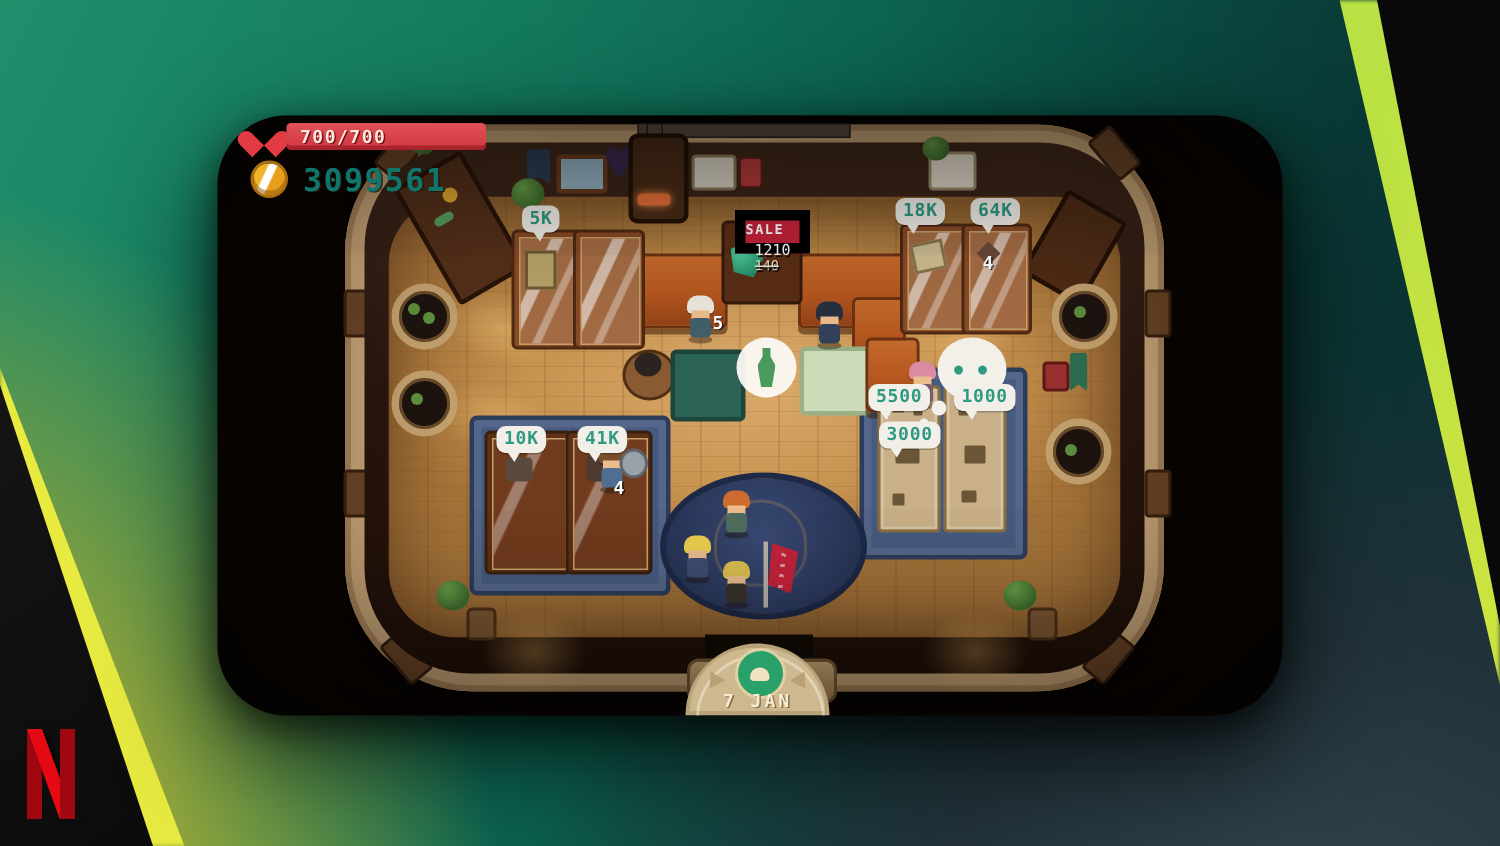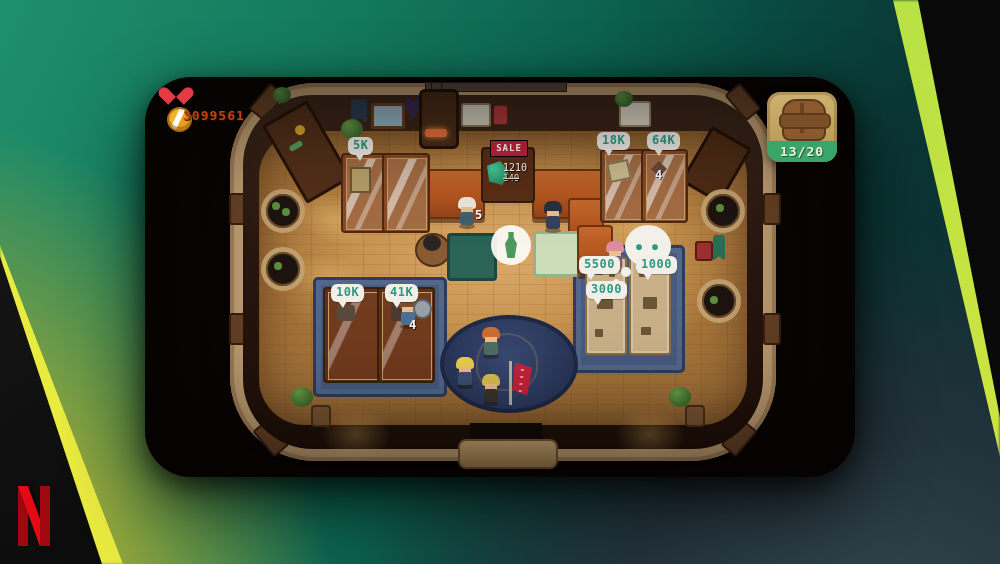--- a/index.html
+++ b/index.html
@@ -82,22 +82,22 @@
   .thought::before{content:"";position:absolute;left:-12px;bottom:-18px;width:6px;height:6px;border-radius:50%;background:#f4f1ea;}
   
   .entr-rug{left:295px;top:238px;width:130px;height:90px;border-radius:50%;z-index:7;
     background:radial-gradient(circle at 50% 45%,#3a4a74,#2c3a5e 60%,#242f4e 100%);border:4px solid #1e2946;}
   .entr-rug i{position:absolute;left:32px;top:14px;width:58px;height:54px;border:2px solid rgba(160,130,90,.35);border-radius:50% 50% 40% 40%;}
   .doorway{left:325px;top:346px;width:72px;height:28px;background:#140c06;z-index:8;border-radius:0 0 10px 10px;}
   .porch{left:313px;top:362px;width:96px;height:26px;background:linear-gradient(#cdaa76,#b08a55);
     border:2px solid #7a5a34;border-radius:8px;z-index:9;}
   
   .saletable{left:336px;top:70px;width:50px;height:52px;background:#5a2e16;border:2px solid #331a0c;border-radius:4px;z-index:9;}
-  .salesign{position:absolute;left:7px;top:-9px;width:36px;height:15px;background:#c6233a;border:1px solid #000000;
-    color:#fff;font-size:9px;font-weight:bold;text-align:center;line-height:14px;letter-spacing:1px;z-index:11;}
+  .salesign{position:absolute;left:7px;top:-9px;width:36px;height:15px;background:#c6233a;border:7px solid #000000;
+    color:#fff;font-size:9px;font-weight:bold;line-height:14px;letter-spacing:1px;z-index:11;}
   .saleitem{position:absolute;left:4px;top:12px;width:22px;height:24px;background:
       radial-gradient(circle at 30% 30%,#4ecf9e,#2a8f6a 70%);clip-path:polygon(0 20%,60% 0,100% 45%,70% 100%,10% 85%);}
   .saleprice{position:absolute;left:20px;top:14px;z-index:12;color:#fff;font-size:10px;font-weight:normal;line-height:10px;
     text-shadow:1px 1px 0 rgba(0,0,0,.8);}
   .saleprice .old{display:block;font-size:9px;text-decoration:line-through;color:#e8e0d0;}
   
   .mat{z-index:8;border-radius:4px;}
   .marker{left:346px;top:148px;width:40px;height:40px;border-radius:50%;background:rgba(252,250,244,.95);z-index:21;}
   .marker .fig{position:absolute;left:14px;top:7px;width:12px;height:26px;background:#4a9a5e;
     clip-path:polygon(28% 0,72% 0,72% 22%,100% 45%,80% 100%,20% 100%,0 45%,28% 22%);}
@@ -110,21 +110,21 @@
   .heart::before,.heart::after{content:"";position:absolute;top:0;width:11px;height:17px;border-radius:6px 6px 0 0;background:#e23b44;}
   .heart::before{left:0;transform:rotate(-45deg);transform-origin:100% 100%;}
   .heart::after{right:0;transform:rotate(45deg);transform-origin:0 100%;}
   .healthbar{left:46px;top:5px;width:124px;height:18px;background:linear-gradient(#e25058,#cf3740);
     border-radius:3px;box-shadow:inset 0 -3px 0 rgba(120,10,20,.45);color:#ffeadf;
     font-size:12px;font-weight:bold;line-height:18px;padding-left:9px;letter-spacing:1px;
     text-shadow:1px 1px 0 rgba(110,10,20,.9);}
   .coin{left:22px;top:30px;width:21px;height:21px;border-radius:50%;
     background:linear-gradient(115deg,#f0b32a 32%,#fff 36%,#fff 52%,#e8a01c 56%);
     border:2px solid #a96f12;box-shadow:inset 0 -3px 0 rgba(140,85,10,.5);}
-  .cointext{left:38px;top:31px;color:#c2410c;font-size:13px;font-weight:bold;letter-spacing:1px;
+  .cointext{left:57px;top:31px;color:#0f766e;font-size:21px;font-weight:bold;letter-spacing:1px;
     text-shadow:1px 1px 0 rgba(40,20,5,.85);}
   .bagbtn{left:622px;top:15px;width:70px;height:70px;border-radius:13px;
     background:linear-gradient(#cdb271,#b3954f);box-shadow:inset 0 0 0 3px rgba(90,60,20,.25),0 4px 10px rgba(0,0,0,.5);z-index:41;}
   .bag{position:absolute;left:15px;top:7px;width:40px;height:38px;background:#8a5a2e;border:2px solid #5e3a1a;
     border-radius:14px 14px 8px 8px;}
   .bag::before{content:"";position:absolute;left:16px;top:2px;width:4px;height:30px;background:#6a4220;}
   .bag::after{content:"";position:absolute;left:-5px;top:12px;width:48px;height:12px;background:#7a4e26;border:2px solid #5e3a1a;border-radius:6px;}
   .bagcount{position:absolute;left:0;bottom:0;width:100%;height:21px;background:#3aa569;border-radius:0 0 13px 13px;
     color:#eef2d8;font-size:13px;font-weight:bold;text-align:center;line-height:21px;letter-spacing:1px;
     text-shadow:1px 1px 0 rgba(20,70,40,.8);}
@@ -348,20 +348,26 @@
     <div class="bubble" style="left:491px;top:179px;">1000</div>
     <div class="bubble" style="left:441px;top:204px;">3000</div>
 
     <div class="count" style="left:510px;top:91px;">4</div>
     <div class="count" style="left:264px;top:241px;">4</div>
     <div class="count" style="left:330px;top:131px;">5</div>
 
     <div class="abs vignette"></div>
 
     <div class="abs hud heart"></div>
+    <div class="abs hud healthbar">700/700</div>
     <div class="abs hud coin"></div>
     <div class="abs hud cointext">3099561</div>
-    <div class="abs hud bagbtn">
-      <div class="bag"></div>
-      <div class="bagcount">13/20</div>
+    <div class="abs hud datebadge">
+      <span class="ring"></span>
+      <span class="tri" style="left:13px;top:18px;transform:rotate(-28deg);"></span>
+      <span class="tri" style="left:71px;top:18px;transform:rotate(28deg);"></span>
+      <span class="moon-c">
+          <span class="moon"></span>
+        </span>
+      <div class="datetext">7 JAN</div>
     </div>
   </div>
 </div>
 
 </body></html>

